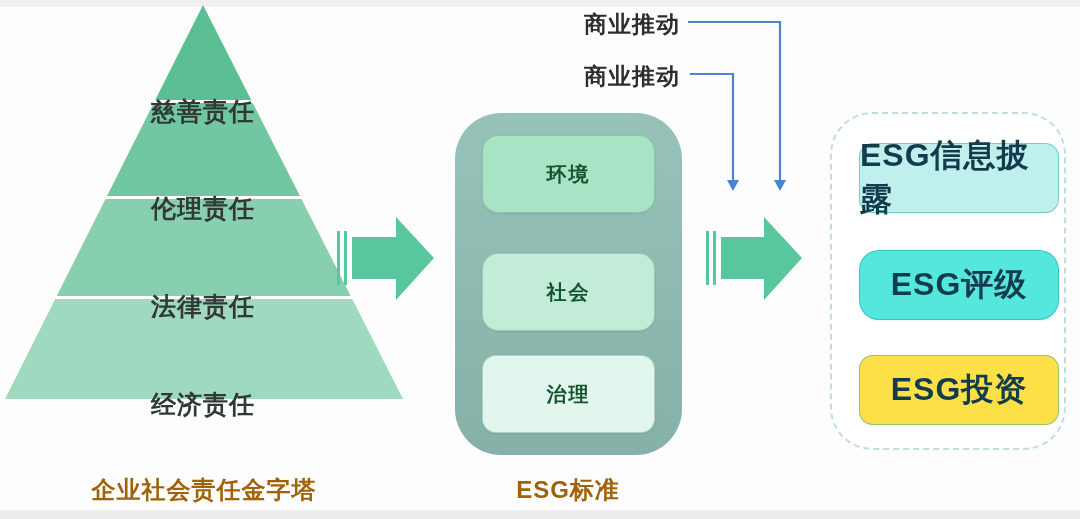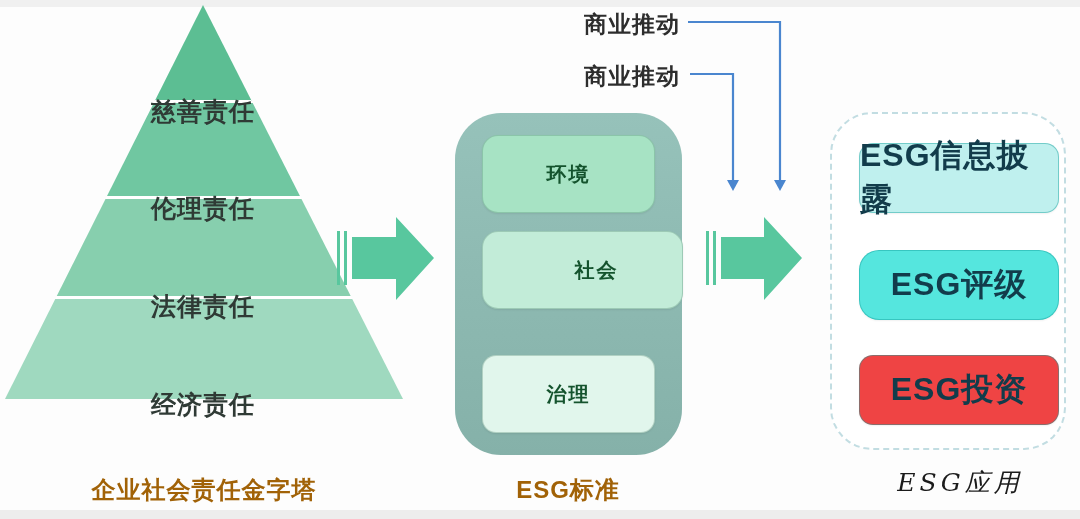--- a/index.html
+++ b/index.html
@@ -30,21 +30,21 @@
   #esg-standard-container{
     position:absolute;left:455px;top:113px;width:227px;height:342px;
     border-radius:46px;background:linear-gradient(180deg,#96c2ba 0%,#85b1a9 100%);
   }
   .mid-box{
     position:absolute;left:27px;width:171px;height:76px;border-radius:16px;
     display:flex;align-items:center;justify-content:center;
     font-size:20px;font-weight:700;color:#14532d;letter-spacing:2px;
     border:1px solid rgba(90,140,120,.35);box-shadow:0 1px 2px rgba(0,0,0,.08);
   }
-  #mid-box-0{top:22px;}#mid-box-1{top:118px;padding-left:28px;}#mid-box-2{top:242px;}
+  #mid-box-0{top:22px;}#mid-box-1{top:140px;}#mid-box-2{top:242px;}
 
   #esg-app-container{
     position:absolute;left:830px;top:112px;width:236px;height:338px;
     border-radius:42px;background:#ffffff;border:2px dashed #c2dde2;box-sizing:border-box;
   }
   .right-box{
     position:absolute;left:27px;width:198px;height:68px;border-radius:14px;
     display:flex;align-items:center;justify-content:center;
     font-size:32px;font-weight:700;color:#123c4b;letter-spacing:1px;
     border:1px solid rgba(20,160,155,.45);box-shadow:0 1px 2px rgba(0,0,0,.06);
@@ -102,26 +102,25 @@
   </div>
   <div class="caption" style="left:568px;top:474px">ESG标准</div>
 
   <div id="esg-app-container">
     <div id="right-box-0" class="right-box" style="background: rgb(191, 240, 238);">
       <span>ESG信息披露</span>
     </div>
     <div id="right-box-1" class="right-box" style="background: rgb(85, 230, 222); border-radius: 20px;">
       <span>ESG评级</span>
     </div>
-    <div id="right-box-2" class="right-box" style="background: #ef4444;">
+    <div id="right-box-2" class="right-box" style="background: #fde047;">
       <span>ESG投资</span>
     </div>
   </div>
 
-  <div id="esg-app-caption">ESG应用</div>
 
   <div class="annot" style="left:584px;top:9px">商业推动</div>
   <div class="annot" style="left:584px;top:61px">商业推动</div>
 
   <svg id="connector-svg" width="1080" height="519" viewBox="0 0 1080 519">
 
     <g class="green-arrow">
       <rect x="337" y="231" width="3" height="54" style="fill: rgb(88, 199, 158);"></rect>
       <rect x="344" y="231" width="3" height="54" style="fill: rgb(88, 199, 158);"></rect>
       <polygon points="352,237 396,237 396,217 434,258 396,300 396,279 352,279" style="fill: rgb(88, 199, 158);"></polygon>

